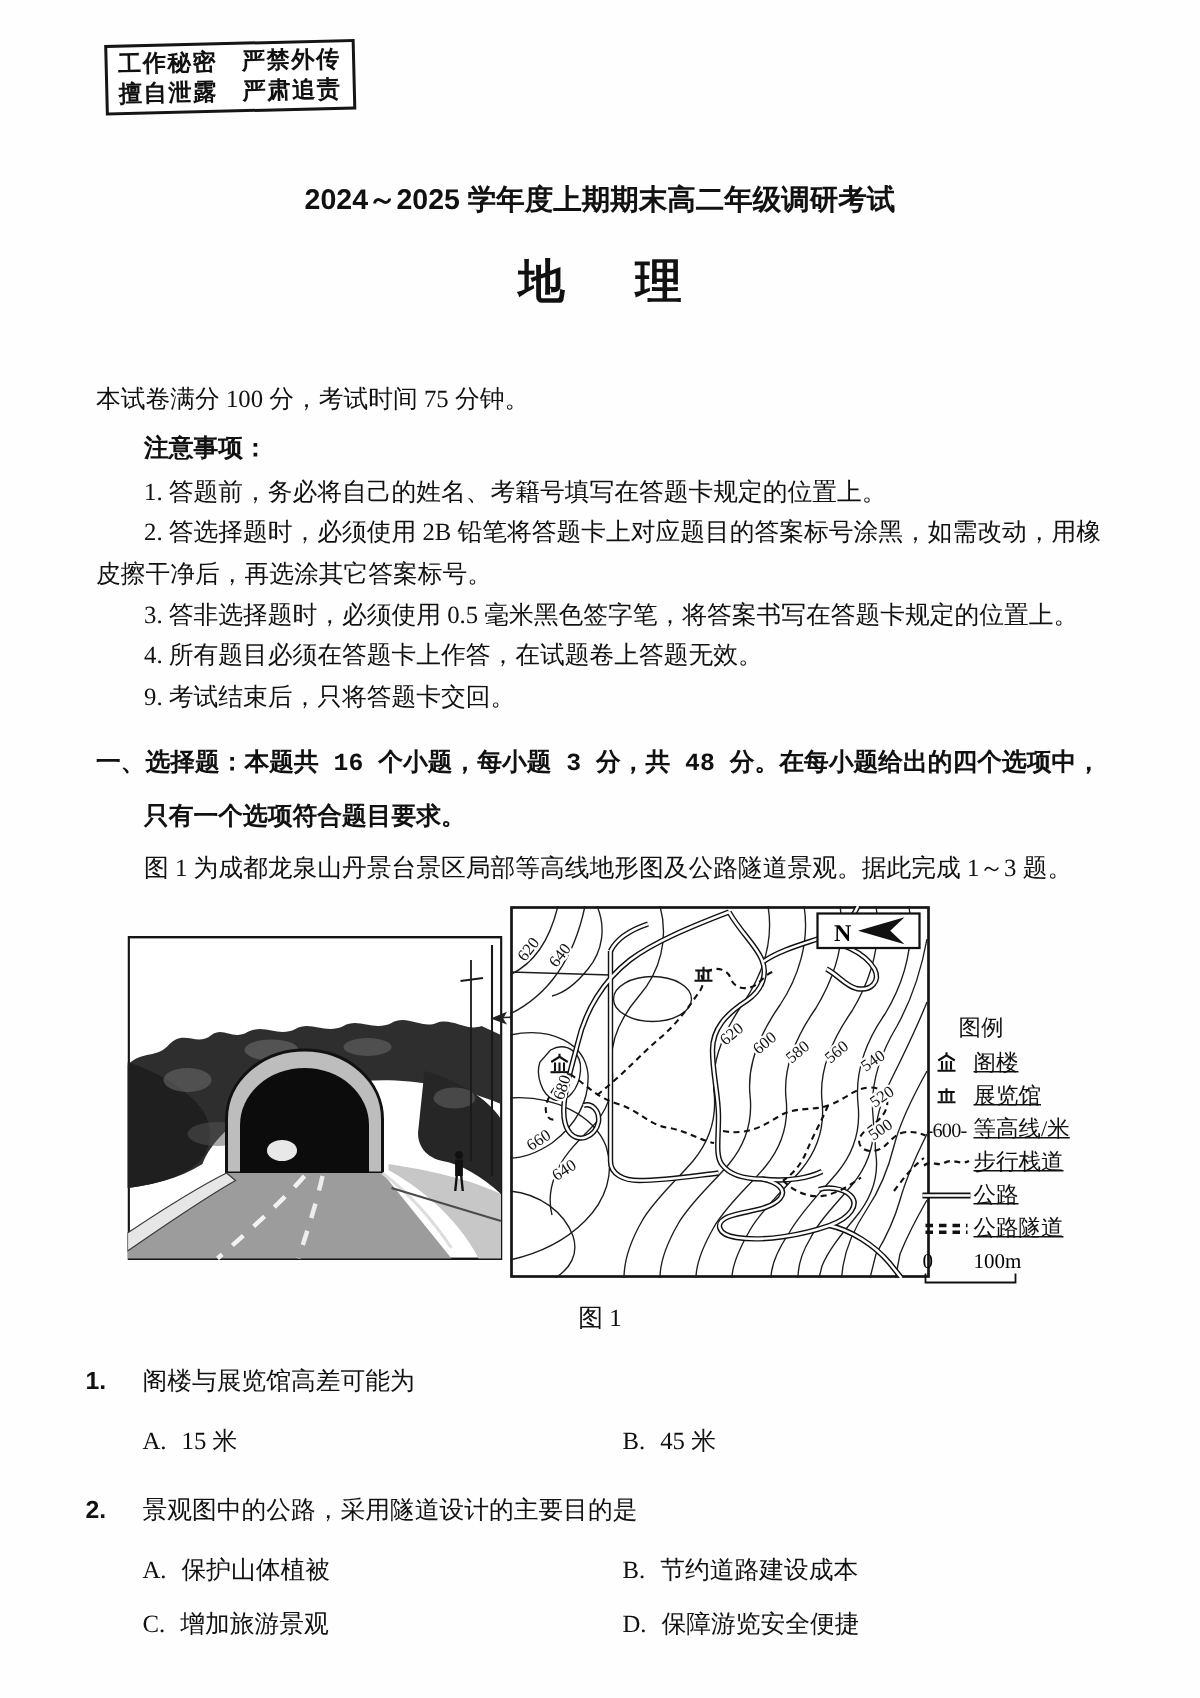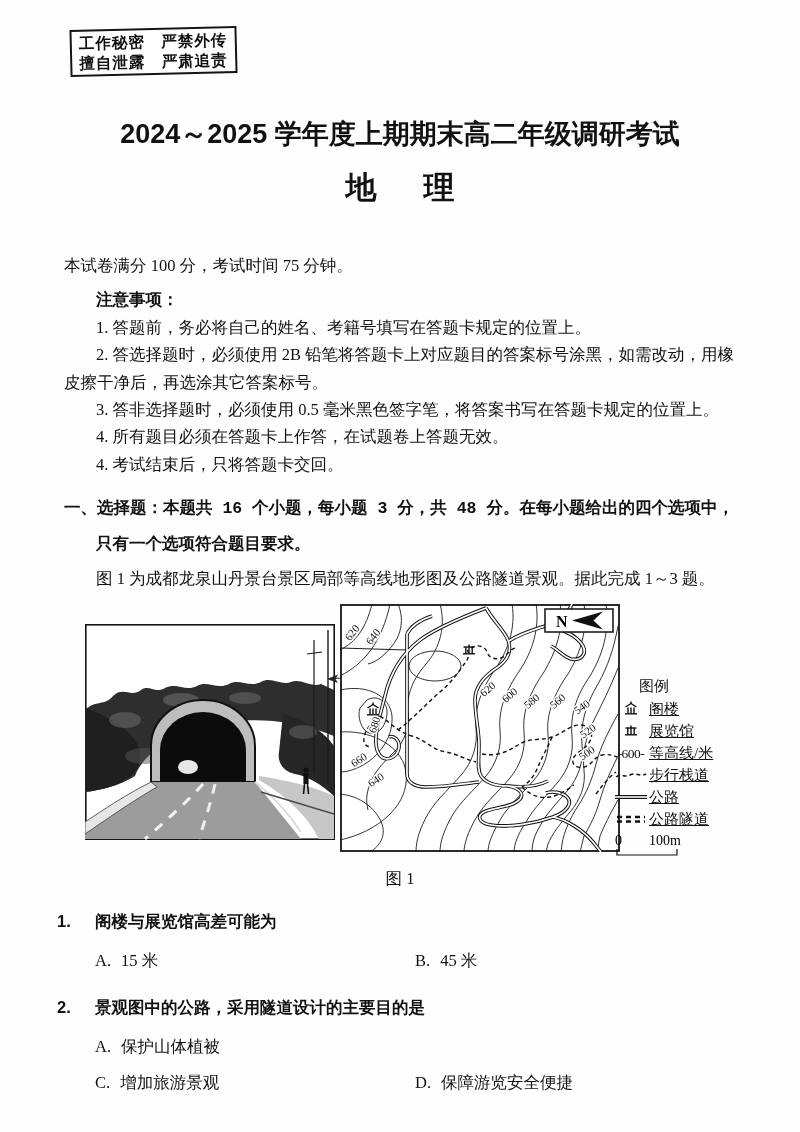--- a/index.html
+++ b/index.html
@@ -16,21 +16,21 @@
     position:absolute; left:70px; top:28px;
     border:2.5px solid #151515; padding:2px 7px;
     transform:rotate(-1.4deg);
     font-family:"Liberation Sans","DejaVu Sans",sans-serif;
     font-weight:bold; font-size:15.5px; line-height:19.5px; letter-spacing:1px;
     text-align:center; background:#fff;
   }
 
   .content { padding:0 64px; }
 
-  .title { padding-top:120px; text-align:center; font-size:27px; line-height:28px;
+  .title { padding-top:120px; text-align:center; font-size:19px; line-height:28px;
            font-family:"Liberation Sans","DejaVu Sans",sans-serif; font-weight:bold; }
   .subject { margin-top:18px; text-align:center; font-size:31px; line-height:44px;
              letter-spacing:8px; padding-left:8px;
              font-family:Liberation Serif, serif; font-weight:bold; }
 
   .exam-info { margin-top:42px; }
 
   .notes-heading { margin-top:7px; padding-left:32px;
                    font-family:"Liberation Sans","DejaVu Sans",sans-serif; font-weight:bold; }
   .note { text-indent:32px; }
@@ -52,21 +52,21 @@
   .legend-ic { width:36px; flex:0 0 36px; display:flex; align-items:center; justify-content:center; }
   .legend-sym { font-size:13.5px; letter-spacing:-0.5px; }
   .legend-label { white-space:nowrap;text-decoration:underline; }
   .scalebar { margin-top:3px; }
   .figure-caption { text-align:center; margin-top:5px; }
 
   
   .question { position:relative; padding-left:31px; margin-top:15px; }
   .qnum { position:absolute; left:-7px; top:0; font-weight:bold;
           font-family:"Liberation Sans","DejaVu Sans",sans-serif; }
-  .qtext { font-family:"Liberation Sans","DejaVu Sans",sans-serif; font-weight:bold; }
+  .qtext { font-family:"Liberation Sans","DejaVu Sans",sans-serif; font-weight:normal; }
   .opts { margin-top:8px; }
   .opt-row { display:grid; grid-template-columns:320px 1fr; }
   .opt { line-height:36px; white-space:nowrap; }
   .opt .letter { margin-right:10px; }
 
   svg text { font-family:"Liberation Serif","DejaVu Serif",serif; }
 </style>
 </head>
 <body>
 
@@ -81,21 +81,21 @@
     <div class="title">2024～2025 学年度上期期末高二年级调研考试</div>
     <div class="subject">地　理</div>
 
     <p class="exam-info">本试卷满分 100 分，考试时间 75 分钟。</p>
 
     <div class="notes-heading">注意事项：</div>
     <p class="note">1. 答题前，务必将自己的姓名、考籍号填写在答题卡规定的位置上。</p>
     <p class="note">2. 答选择题时，必须使用 2B 铅笔将答题卡上对应题目的答案标号涂黑，如需改动，用橡皮擦干净后，再选涂其它答案标号。</p>
     <p class="note">3. 答非选择题时，必须使用 0.5 毫米黑色签字笔，将答案书写在答题卡规定的位置上。</p>
     <p class="note">4. 所有题目必须在答题卡上作答，在试题卷上答题无效。</p>
-    <p class="note">4. 考试结束后，只将答题卡交回。</p>
+    <p class="note">9. 考试结束后，只将答题卡交回。</p>
 
     <div class="section-heading">一、选择题：本题共 16 个小题，每小题 3 分，共 48 分。在每小题给出的四个选项中，只有一个选项符合题目要求。</div>
     <p class="intro">图 1 为成都龙泉山丹景台景区局部等高线地形图及公路隧道景观。据此完成 1～3 题。</p>
 
     <div class="figure">
 
       <svg class="photo" width="250" height="216" viewBox="0 0 250 216">
         <rect x="0.8" y="0.8" width="248.4" height="214.4" fill="#ffffff" stroke="#151515" stroke-width="1.6"></rect>
 
         <path d="M0,86 C10,76 20,82 28,72 C38,62 46,74 56,66 C64,60 70,70 80,64 C92,58 100,68 112,62 C122,56 132,66 144,60 C154,54 164,64 176,58 C186,52 196,62 206,58 C216,54 226,64 236,60 L249,66 L249,112 C210,96 170,94 148,98 C118,103 88,112 68,128 C58,136 52,146 50,152 C34,162 16,166 0,168 Z" fill="#2e2e2e"></path>
@@ -311,20 +311,21 @@
         </div>
       </div>
     </div>
 
     <div class="question">
       <span class="qnum">2.</span>
       <div class="qtext">景观图中的公路，采用隧道设计的主要目的是</div>
       <div class="opts">
         <div class="opt-row">
           <div class="opt"><span class="letter">A.</span><span>保护山体植被</span></div>
+          <div class="opt"><span class="letter">B.</span><span>节约道路建设成本</span></div>
         </div>
         <div class="opt-row">
           <div class="opt"><span class="letter">C.</span><span>增加旅游景观</span></div>
           <div class="opt"><span class="letter">D.</span><span>保障游览安全便捷</span></div>
         </div>
       </div>
     </div>
 
   </div>
 </div>

